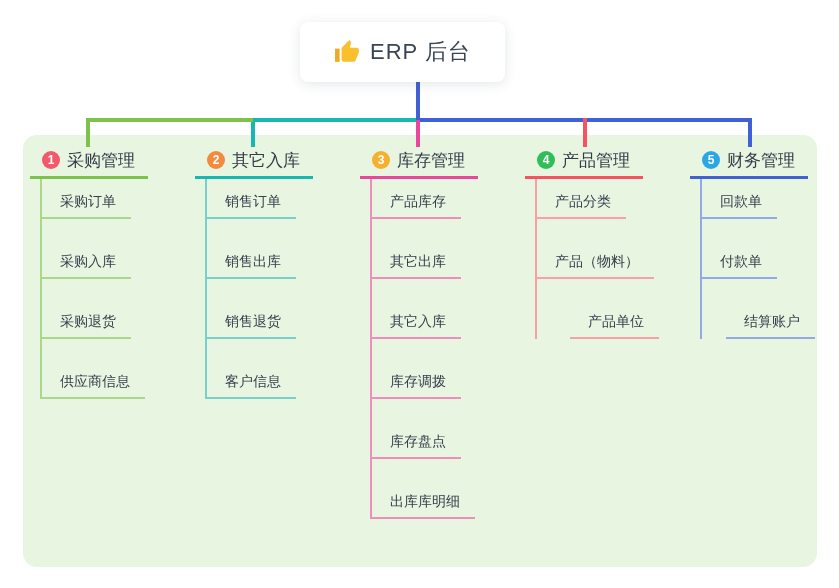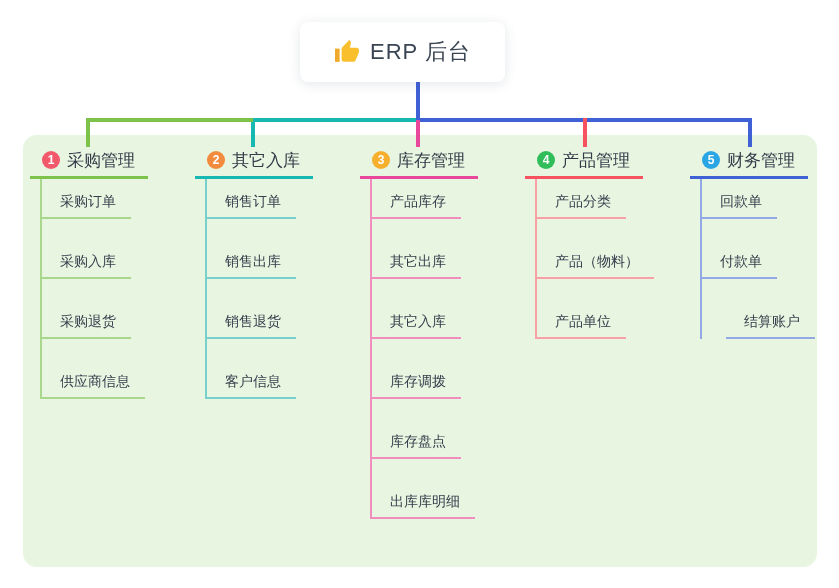--- a/index.html
+++ b/index.html
@@ -161,21 +161,21 @@
     <div class="children" style="border-left-color: rgb(249, 160, 166);">
   <div class="child-row">
     <span class="child-label" style="border-bottom-color: rgb(249, 160, 166);">产品分类</span>
   </div>
 
   <div class="child-row">
     <span class="child-label" style="border-bottom-color: rgb(249, 160, 166);">产品（物料）</span>
   </div>
 
   <div class="child-row">
-    <span class="child-label" style="border-bottom-color: rgb(249, 160, 166);">产品单位</span>
+    <span class="child-label" style="border-bottom-color: rgb(249, 160, 166); margin-left: 33px;">产品单位</span>
   </div>
 </div>
   </div>
 
   <div class="column" style="left: 690px;">
     <div class="branch-header" style="border-bottom-color: rgb(64, 96, 214);">
       <span class="badge" style="background: rgb(43, 166, 229);">5</span>
       <span class="branch-label">财务管理</span>
     </div>
     <div class="children" style="border-left-color: rgb(147, 169, 230);">

